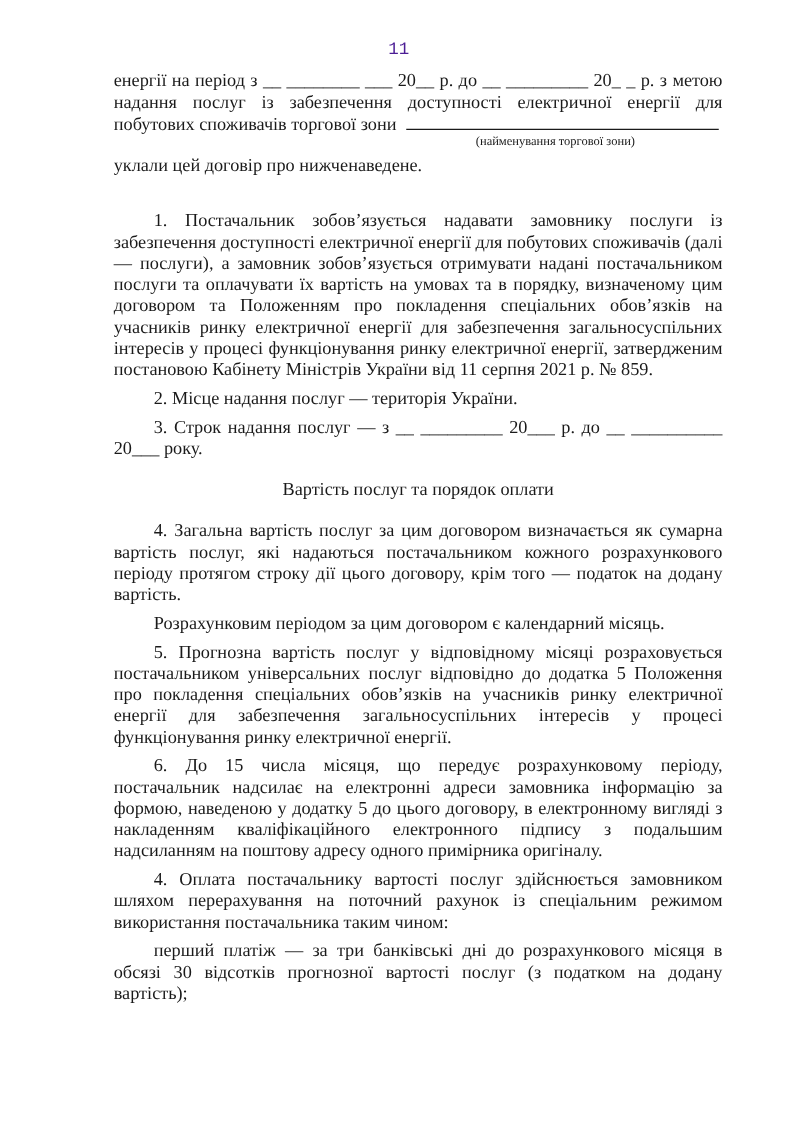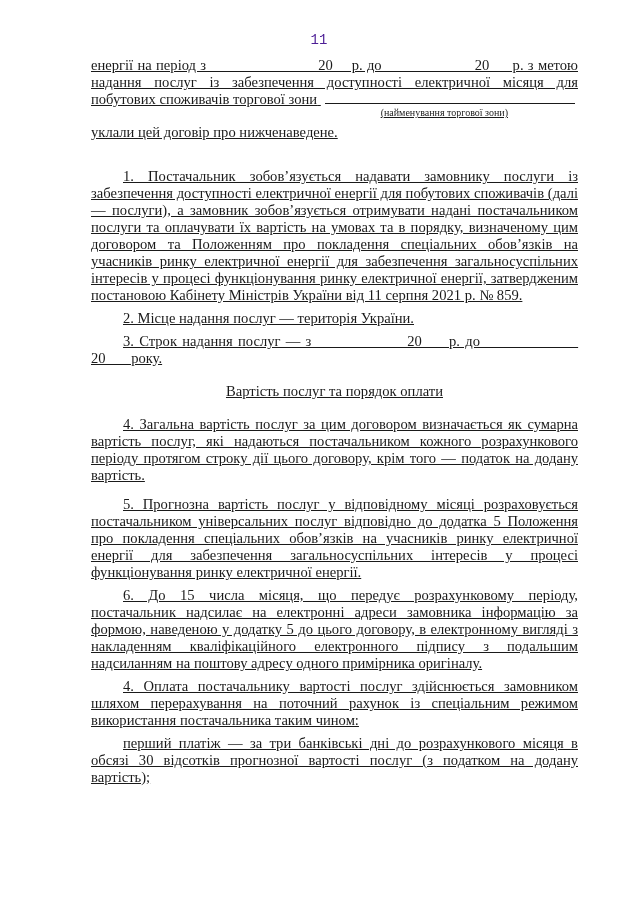--- a/index.html
+++ b/index.html
@@ -1,38 +1,38 @@
 <!DOCTYPE html>
 <html><head>
 <meta charset="utf-8">
 <style>
   html, body { margin: 0; padding: 0; background: #ffffff; }
   body { width: 638px; height: 903px; position: relative; overflow: hidden;
          font-family: "Liberation Serif", "DejaVu Serif", serif; color: #1a1a1a; }
   .page-num { position: absolute; top: 32px; left: 0; width: 638px; text-align: center;
               font-family: Liberation Mono, monospace; font-size: 14px; color: #4c1d95; }
   .content { position: absolute; left: 91px; top: 57px; width: 487px; font-size: 14.6px; line-height: 17px; }
-  p { margin: 0; text-align: justify; text-align-last: auto; text-decoration: underline; }
+  p { margin: 0; text-align: justify; text-align-last: auto; }
   .just-last { text-align-last: justify; }
   .indent { text-indent: 32px; }
   .heading { text-align: center; margin: 0; }
   .caption { font-size: 10px; line-height: 11px; text-align: right; padding-right: 70px; margin-top: -1px; }
   .gap-s { height: 6px; }
   .gap-m { height: 11px; }
   .gap-l { height: 16px; }
   .line-ul { display: inline-block; border-bottom: 1px solid #1a1a1a; height: 12px; vertical-align: baseline; }
 </style>
 </head>
 <body>
 
 <div class="page-num">11</div>
 
 <div class="content">
   <p class="just-last">енергії на період з __ ________ ___ 20__ р. до __ _________ 20_ _ р. з метою</p>
-  <p class="just-last">надання послуг із забезпечення доступності електричної місяця для</p>
+  <p class="just-last">надання послуг із забезпечення доступності електричної енергії для</p>
   <p>
     <span>побутових споживачів торгової зони</span>
     <span class="line-ul" style="width: 250px; margin-left: 4px;"></span>
   </p>
   <p class="caption">(найменування торгової зони)</p>
   <div class="gap-s"></div>
   <p>уклали цей договір про нижченаведене.</p>
   <div class="gap-m"></div>
 
   <div class="gap-l"></div>
@@ -40,20 +40,21 @@
   <div class="gap-s"></div>
   <p class="indent">2. Місце надання послуг — територія України.</p>
   <div class="gap-s"></div>
   <p class="indent">3. Строк надання послуг — з __ _________ 20___ р. до __ __________ 20___ року.</p>
   <div class="gap-l"></div>
 
   <p class="heading">Вартість послуг та порядок оплати</p>
   <div class="gap-l"></div>
   <p class="indent">4. Загальна вартість послуг за цим договором визначається як сумарна вартість послуг, які надаються постачальником кожного розрахункового періоду протягом строку дії цього договору, крім того — податок на додану вартість.</p>
   <div class="gap-s"></div>
+  <p class="indent">Розрахунковим періодом за цим договором є календарний місяць.</p>
   <div class="gap-s"></div>
   <p class="indent">5. Прогнозна вартість послуг у відповідному місяці розраховується постачальником універсальних послуг відповідно до додатка 5 Положення про покладення спеціальних обов’язків на учасників ринку електричної енергії для забезпечення загальносуспільних інтересів у процесі функціонування ринку електричної енергії.</p>
   <div class="gap-s"></div>
   <p class="indent">6. До 15 числа місяця, що передує розрахунковому періоду, постачальник надсилає на електронні адреси замовника інформацію за формою, наведеною у додатку 5 до цього договору, в електронному вигляді з накладенням кваліфікаційного електронного підпису з подальшим надсиланням на поштову адресу одного примірника оригіналу.</p>
   <div class="gap-s"></div>
   <p class="indent">4. Оплата постачальнику вартості послуг здійснюється замовником шляхом перерахування на поточний рахунок із спеціальним режимом використання постачальника таким чином:</p>
   <div class="gap-s"></div>
   <p class="indent">перший платіж — за три банківські дні до розрахункового місяця в обсязі 30 відсотків прогнозної вартості послуг (з податком на додану вартість);</p>
 </div>
 

